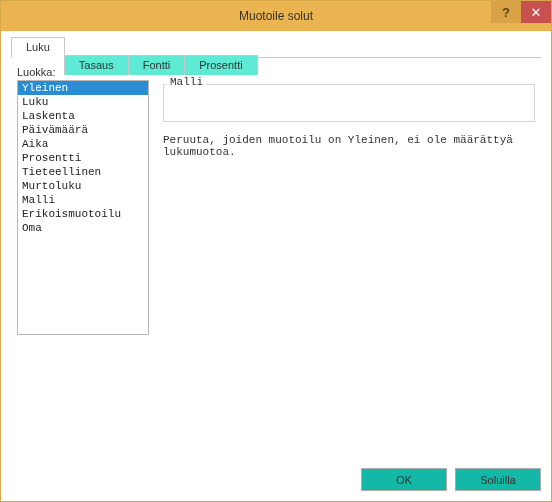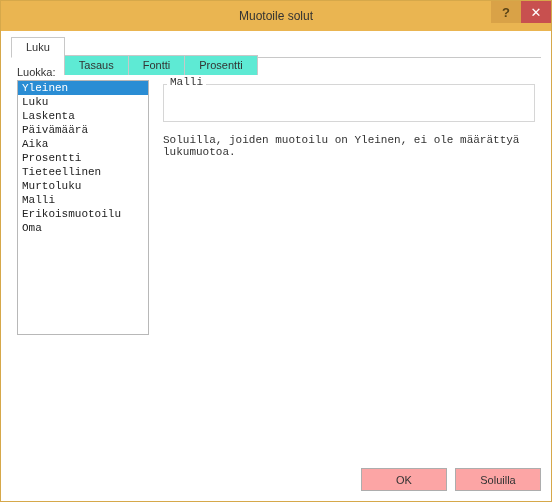--- a/index.html
+++ b/index.html
@@ -164,21 +164,21 @@
 .footer {
   display: flex;
   justify-content: flex-end;
   gap: 8px;
   padding: 8px 10px 10px 0;
 }
 .btn {
   min-width: 86px;
   height: 23px;
   border: 1px solid #adadad;
-  background: #fca5a5;
+  background: #14b8a6;
   font-size: 11px;
   color: #333;
   display: flex;
   align-items: center;
   justify-content: center;
   cursor: default;
 }
 </style>
 </head>
 <body>
@@ -214,21 +214,21 @@
           <div class="list-item">Murtoluku</div>
           <div class="list-item">Malli</div>
           <div class="list-item">Erikoismuotoilu</div>
           <div class="list-item">Oma</div>
         </div>
         <div class="right-pane">
           <div class="fieldset">
             <div class="fieldset-label">Malli</div>
             <div class="sample-box"></div>
           </div>
-          <div class="desc">Soluilla, joiden muotoilu on Yleinen, ei ole määrättyä lukumuotoa.</div>
+          <div class="desc">Peruuta, joiden muotoilu on Yleinen, ei ole määrättyä lukumuotoa.</div>
         </div>
       </div>
     </div>
   </div>
 
   <div class="footer">
     <div class="btn">OK</div>
     <div class="btn">Soluilla</div>
   </div>
 </div>

